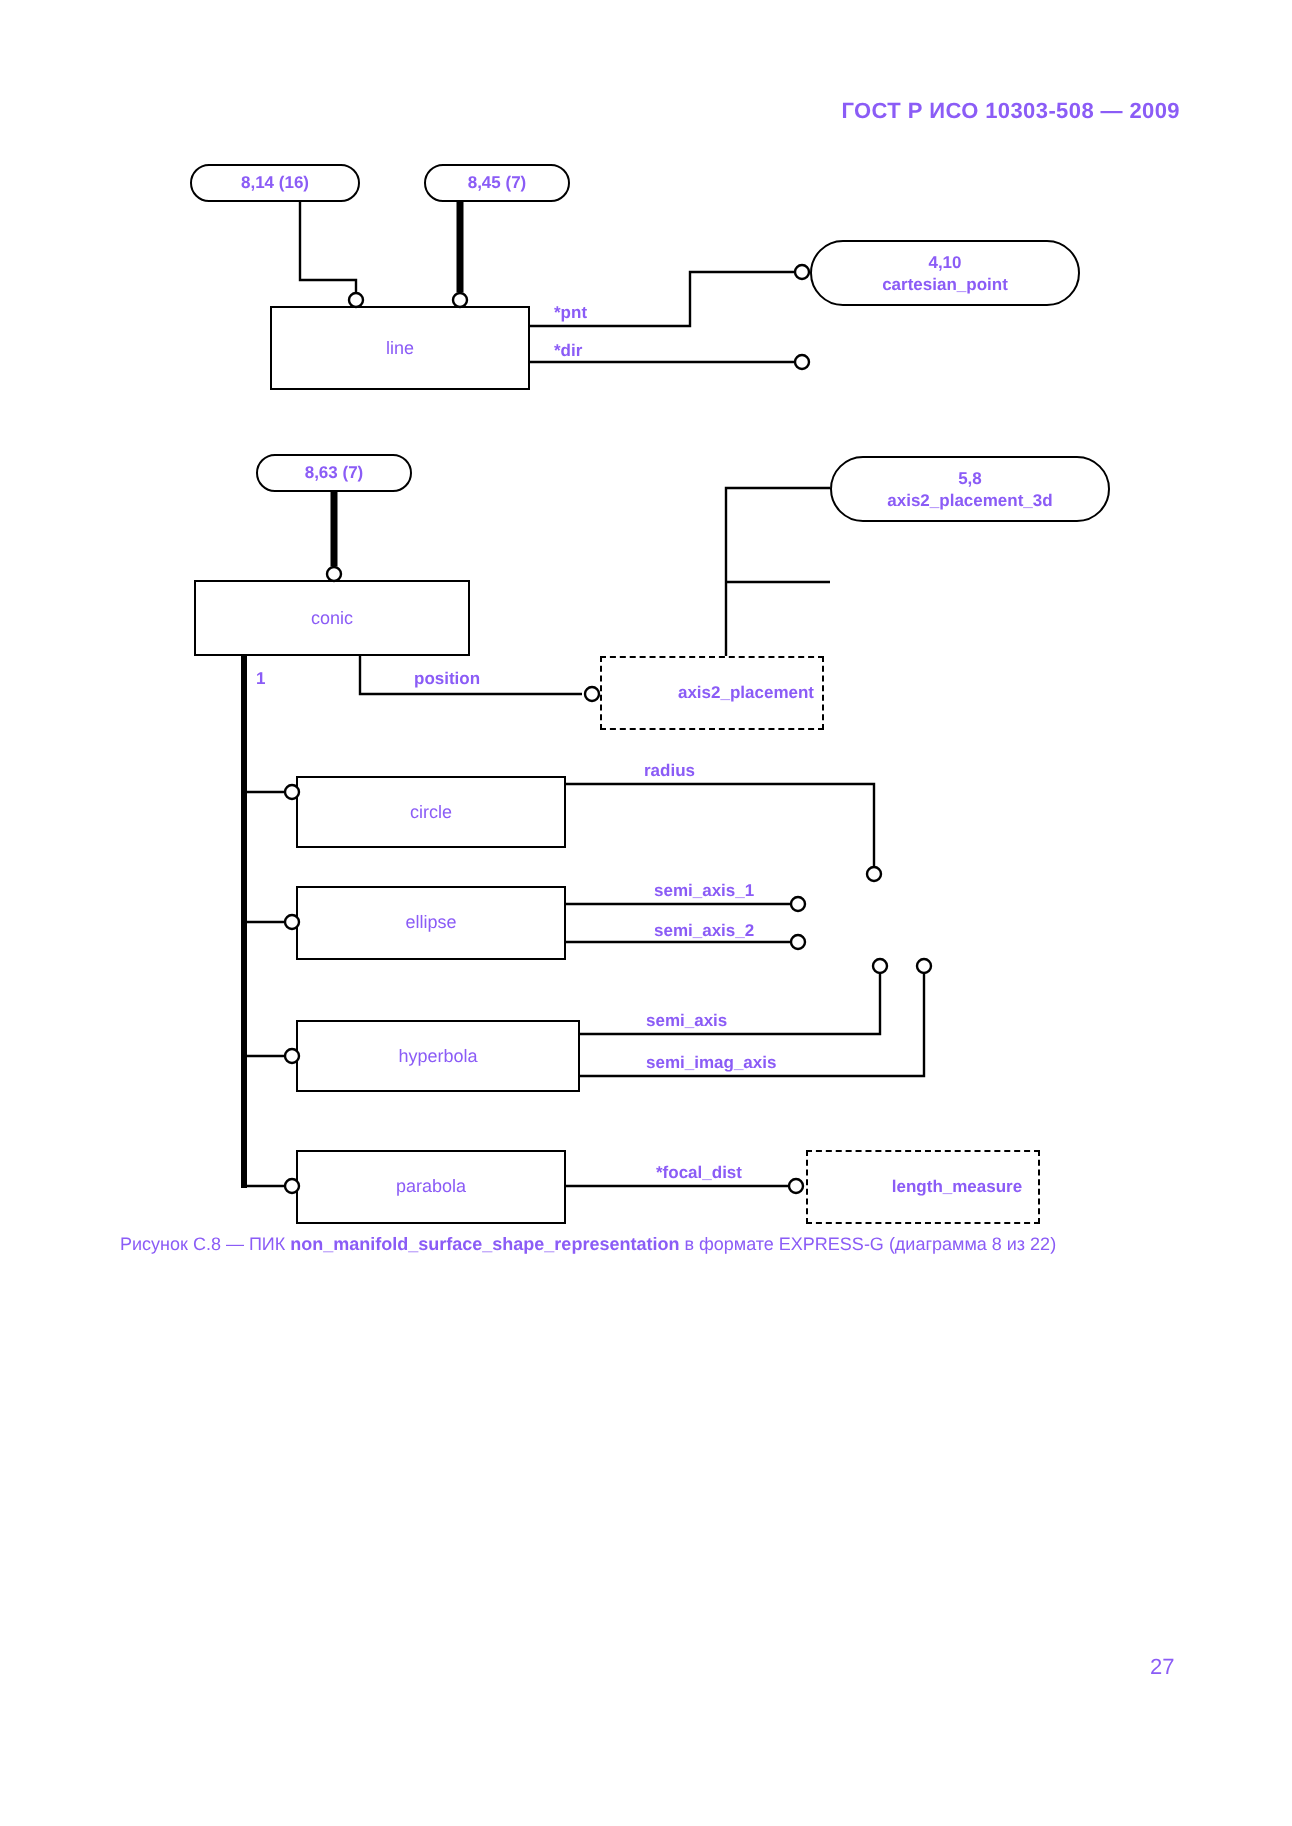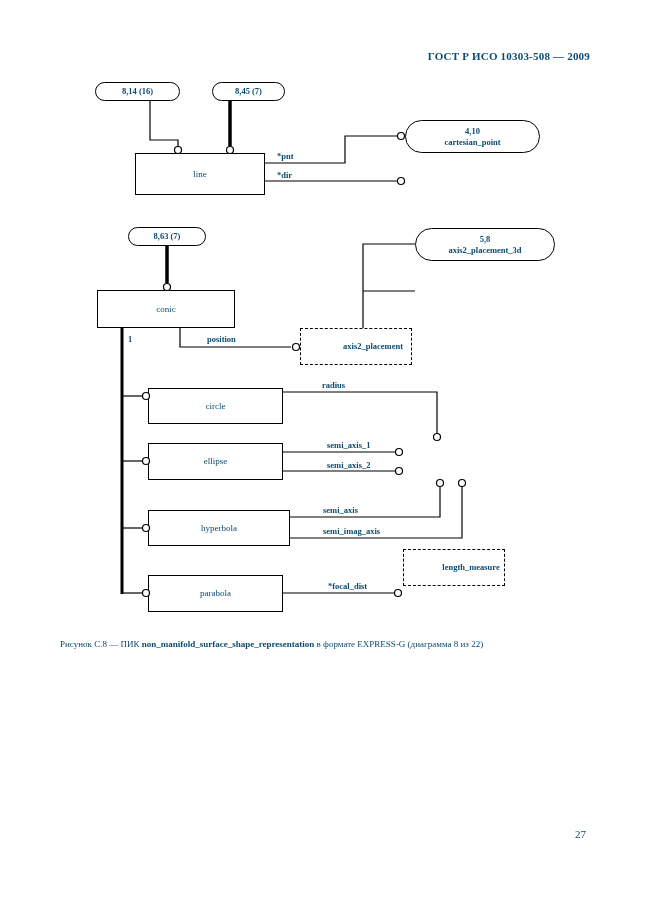--- a/index.html
+++ b/index.html
@@ -1,39 +1,39 @@
 <!DOCTYPE html>
 <html><head>
 <meta charset="utf-8">
 <style>
   * { margin:0; padding:0; box-sizing:border-box; }
   html,body { background:#fff; }
   .page {
     position:relative; width:646px; height:913px; background:#ffffff;
-    font-family:Liberation Serif, serif; color:#0c4a6e; overflow:hidden;
+    font-family:Liberation Sans, sans-serif; color:#8b5cf6; overflow:hidden;
   }
   .doc-header {
     position:absolute; top:50px; right:56px;
     font-size:11px; font-weight:bold; letter-spacing:.2px;
   }
   .node {
     position:absolute; display:flex; flex-direction:column;
     align-items:center; justify-content:center; text-align:center;
     background:#fff; border:1.3px solid #000; line-height:1.2; z-index:1;
   }
   .rect  { font-size:9px; }
   .stadium { border-radius:11px; font-size:8.5px; font-weight:bold; }
   .oval  { border-radius:17px; font-size:8.5px; font-weight:bold; }
   .dashed { border:1.6px dashed #000; font-size:8.5px; font-weight:bold;padding-left:34px; }
   .attr {
     position:absolute; font-size:8.5px; font-weight:bold; z-index:3;
     white-space:nowrap;
   }
   svg.wires { position:absolute; left:0; top:0; z-index:2; pointer-events:none; }
-  .caption { position:absolute; left:60px; top:639px; width:535px; font-size:9px; }
+  .caption { position:absolute; left:60px; top:617px; width:535px; font-size:9px; }
   .page-number { position:absolute; left:575px; top:828px; font-size:11px; }
 </style>
 </head>
 <body>
 
 <div class="page">
 
   <div class="doc-header">ГОСТ Р ИСО 10303-508 — 2009</div>
 
   <div class="node stadium" style="left:95px;top:82px;width:85px;height:19px">
@@ -82,21 +82,21 @@
 
 
   <div class="node rect" style="left:148px;top:510px;width:142px;height:36px">
     <span>hyperbola</span>
   </div>
 
   <div class="node rect" style="left:148px;top:575px;width:135px;height:37px">
     <span>parabola</span>
   </div>
 
-  <div class="node dashed" style="left:403px;top:549px;width:102px;height:37px">
+  <div class="node dashed" style="left:403px;top:575px;width:117px;height:37px">
     <span>length_measure</span>
   </div>
 
   <div class="attr" style="left:277px;top:151px">*pnt</div>
   <div class="attr" style="left:277px;top:170px">*dir</div>
   <div class="attr" style="left:207px;top:334px">position</div>
   <div class="attr" style="left:128px;top:334px">1</div>
   <div class="attr" style="left:322px;top:380px">radius</div>
   <div class="attr" style="left:327px;top:440px">semi_axis_1</div>
   <div class="attr" style="left:327px;top:460px">semi_axis_2</div>

